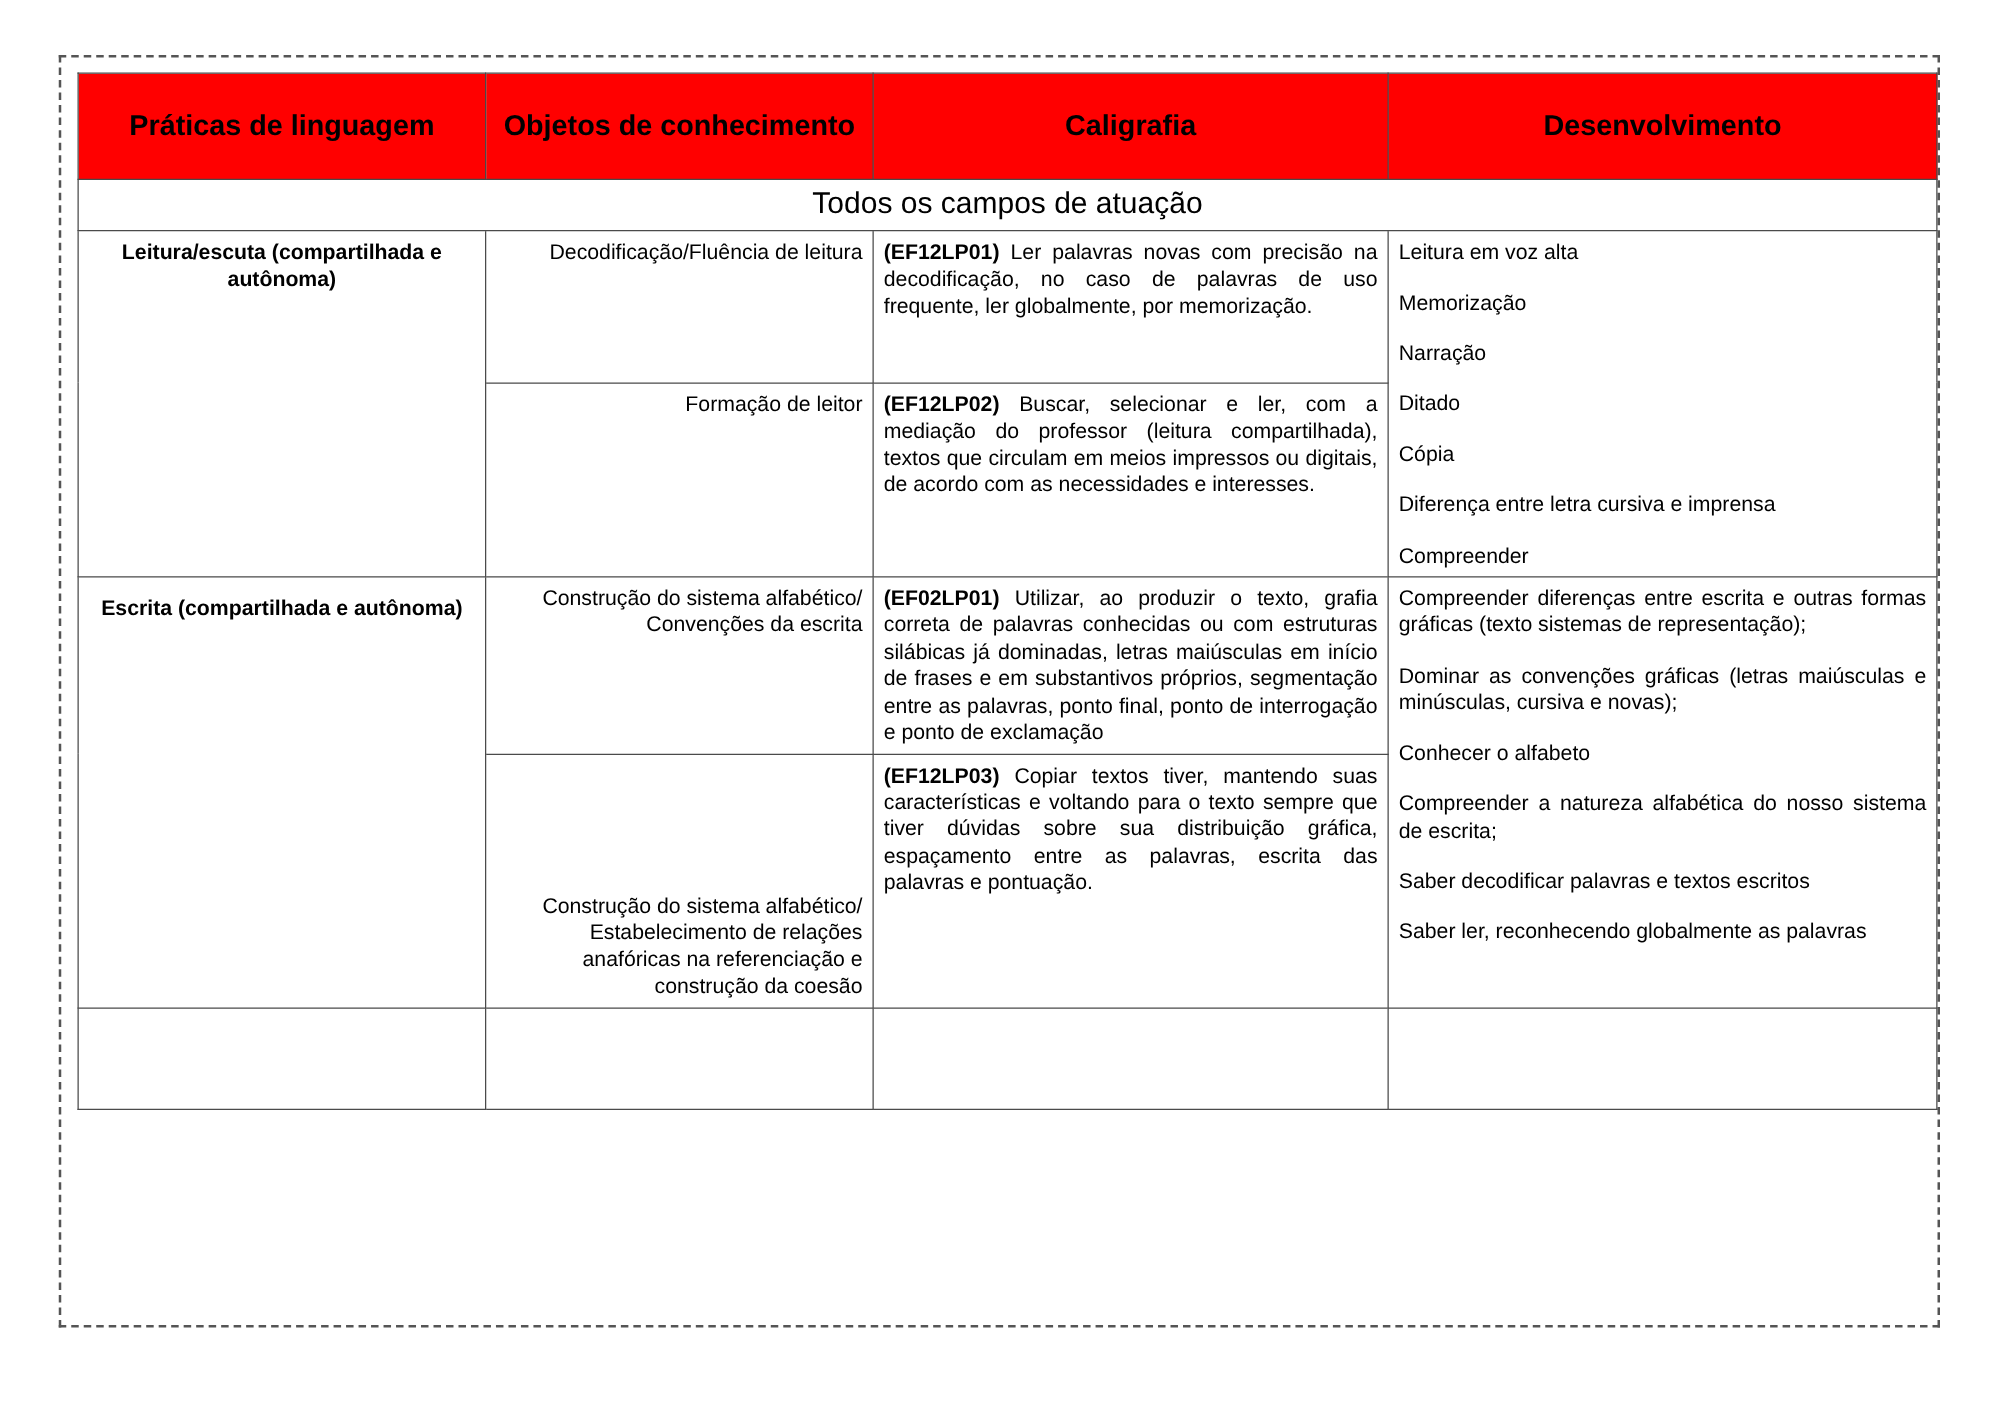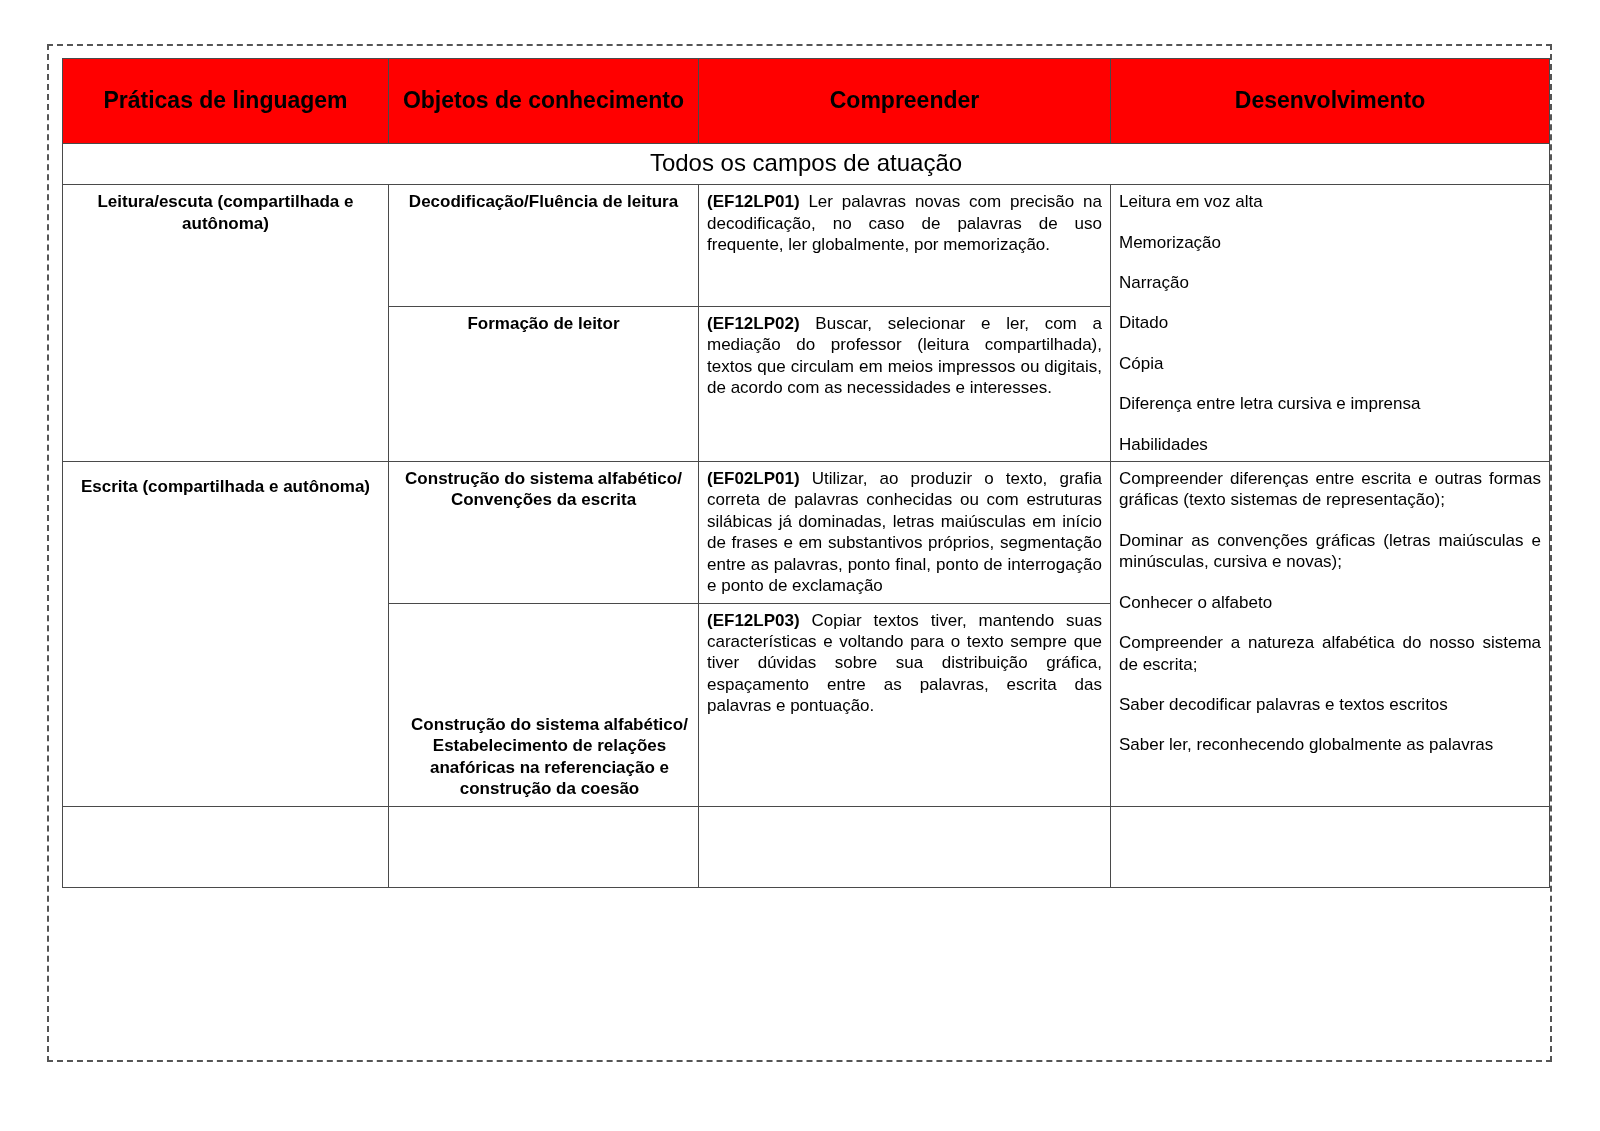--- a/index.html
+++ b/index.html
@@ -87,23 +87,23 @@
     font-size: 23px;
     line-height: 1.3;
   }
   td.pratica-cell.top-align {
     vertical-align: top;
     padding-top: 14px;
   }
 
   
   td.objeto-cell {
-    text-align: center;
+    text-align: right;
     vertical-align: top;
-    font-weight: bold;
+    font-weight: normal;
     font-size: 23px;
     line-height: 1.28;
     padding-top: 8px;
   }
   td.objeto-cell.bottom-align {
     vertical-align: bottom;
     padding-bottom: 6px;
     padding-left: 20px;
   }
 
@@ -152,40 +152,40 @@
       <col class="c-praticas">
       <col class="c-objetos">
       <col class="c-habilidades">
       <col class="c-desenv">
     </colgroup>
     <tbody>
 
       <tr class="header-row">
         <td>Práticas de linguagem</td>
         <td>Objetos de conhecimento</td>
-        <td>Compreender</td>
+        <td>Caligrafia</td>
         <td>Desenvolvimento</td>
       </tr>
 
       <tr class="campo-row">
         <td colspan="4">Todos os campos de atuação</td>
       </tr>
 
       <tr>
         <td class="pratica-cell" rowspan="2">Leitura/escuta (compartilhada e autônoma)</td>
         <td class="objeto-cell">Decodificação/Fluência de leitura</td>
         <td class="habilidade-cell"><span class="code">(EF12LP01)</span><span> Ler palavras novas com precisão na decodificação, no caso de palavras de uso frequente, ler globalmente, por memorização.</span></td>
         <td class="desenv-cell" rowspan="2">
           <p class="dev-item">Leitura em voz alta</p>
           <p class="dev-item">Memorização</p>
           <p class="dev-item">Narração</p>
           <p class="dev-item">Ditado</p>
           <p class="dev-item">Cópia</p>
           <p class="dev-item">Diferença entre letra cursiva e imprensa</p>
-          <p class="dev-item">Habilidades</p>
+          <p class="dev-item">Compreender</p>
         </td>
       </tr>
 
       <tr>
         <td class="objeto-cell">Formação de leitor</td>
         <td class="habilidade-cell"><span class="code">(EF12LP02)</span><span> Buscar, selecionar e ler, com a mediação do professor (leitura compartilhada), textos que circulam em meios impressos ou digitais, de acordo com as necessidades e interesses.</span></td>
       </tr>
 
       <tr>
         <td class="pratica-cell top-align" rowspan="2">Escrita (compartilhada e autônoma)</td>

